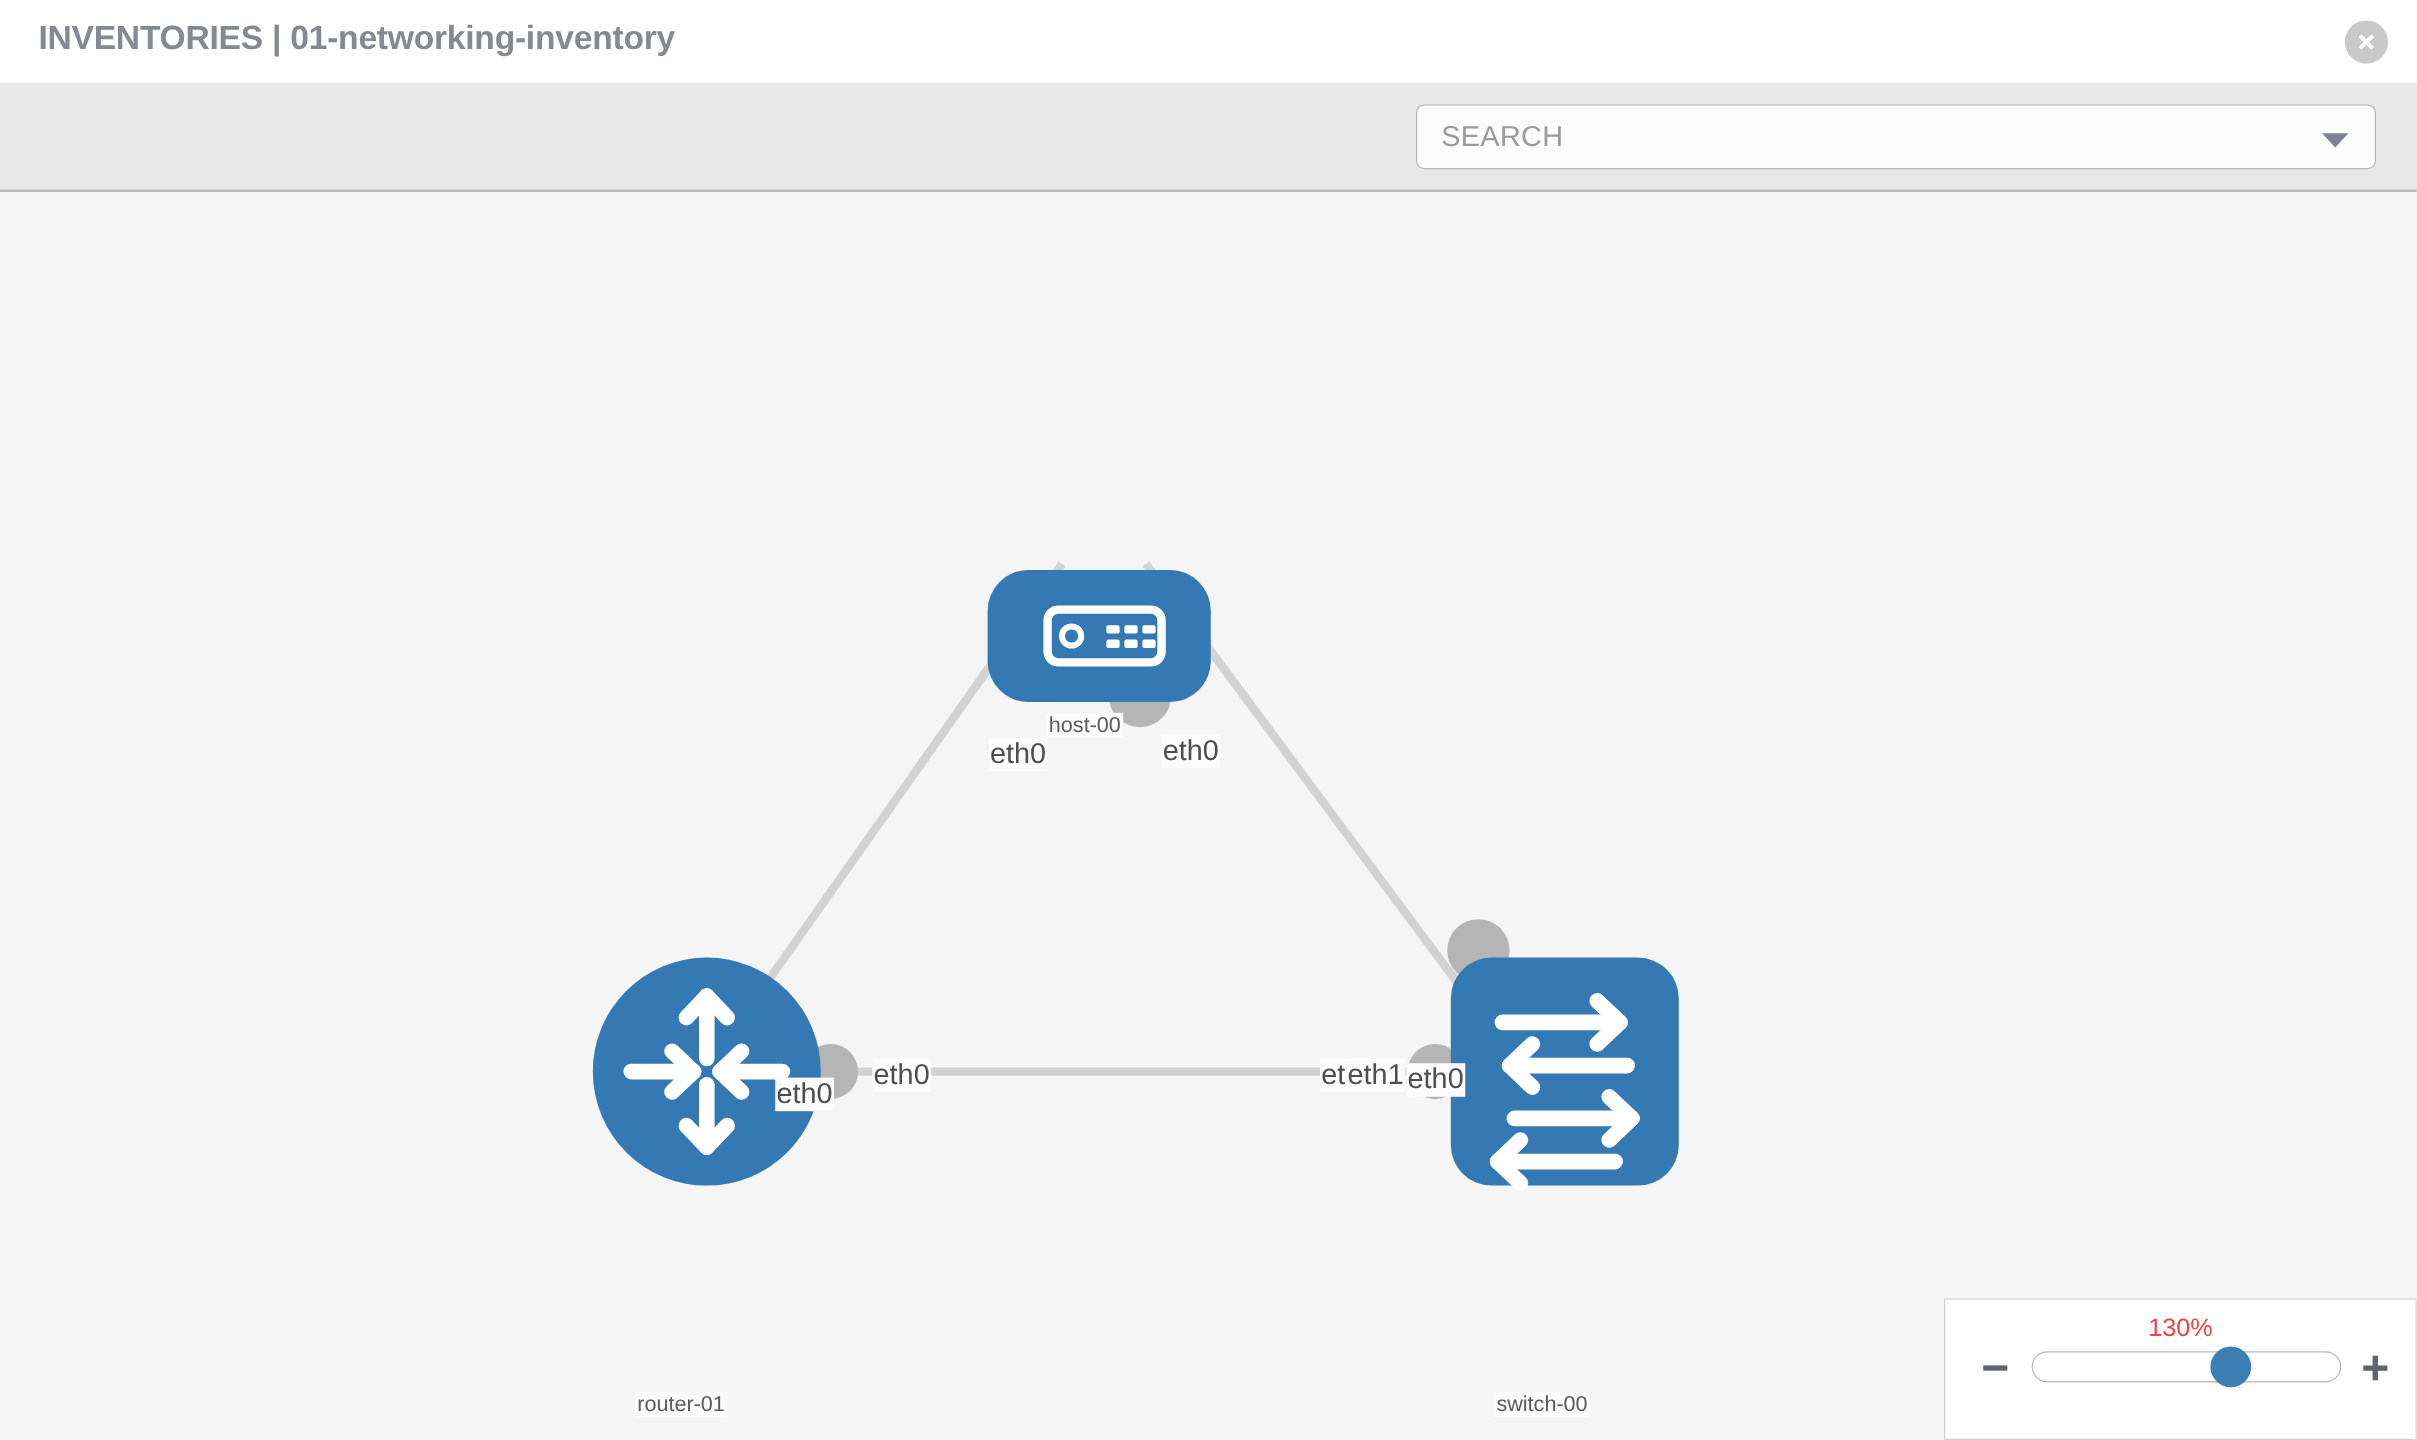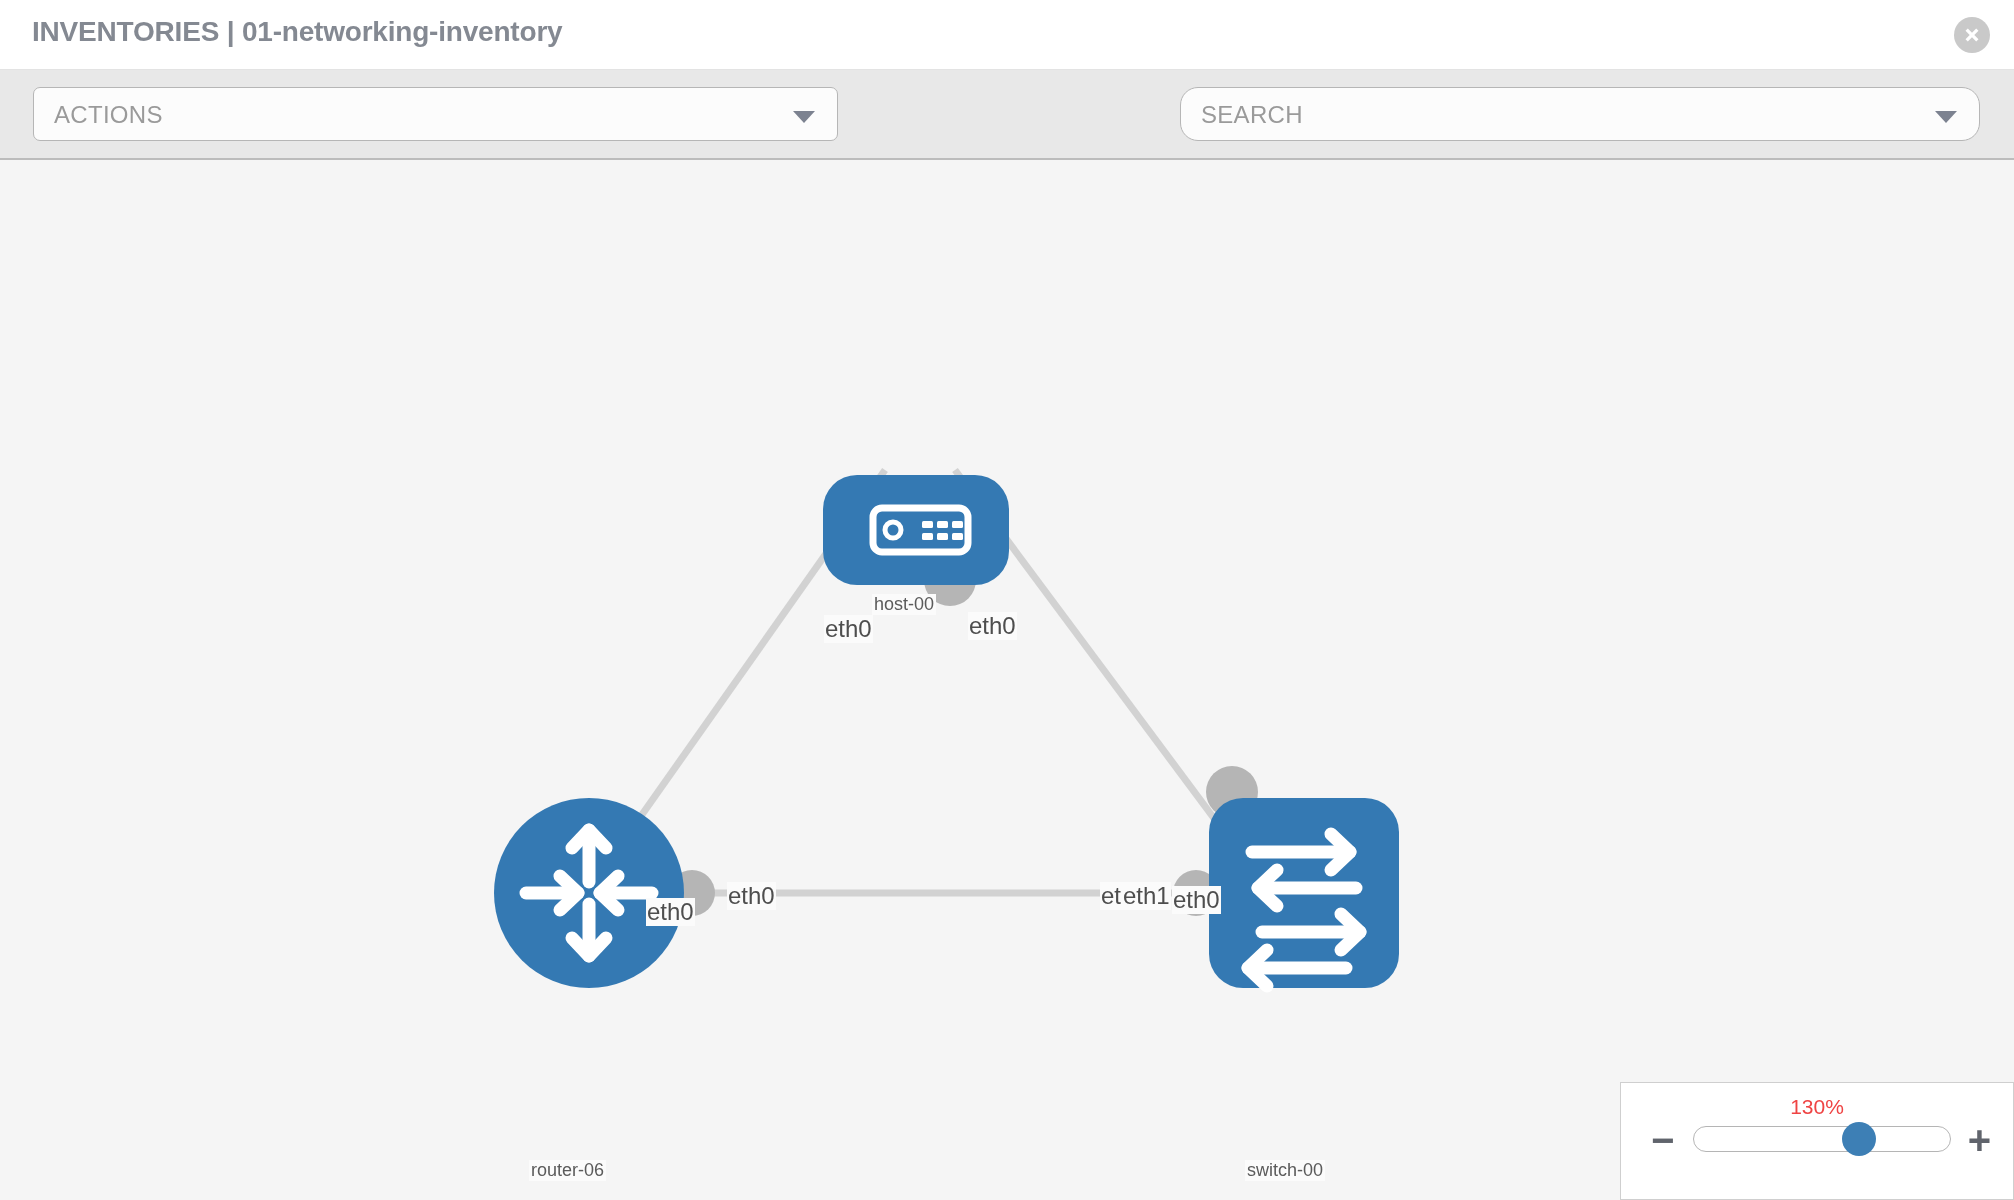--- a/index.html
+++ b/index.html
@@ -42,21 +42,21 @@
     border-bottom: 2px solid #bcbcbc;
   }
   .select-box {
     position: absolute;
     background: #fcfcfc;
     border: 1px solid #b6b6b6;
     border-radius: 7px;
     height: 54px;
   }
   #actions-select { left: 33px; top: 17px; width: 805px; }
-  #search-box    { left: 1180px; top: 17px; width: 800px; border-radius: 18px; }
+  #search-box    { left: 1180px; top: 17px; width: 800px; }
   .select-label {
     position: absolute; left: 20px; top: 13px;
     font-size: 24px; color: #9a9a9a;
     letter-spacing: 0.3px;
     white-space: nowrap;
   }
   .caret {
     position: absolute; right: 22px; top: 23px;
     width: 0; height: 0;
     border-left: 11px solid transparent;
@@ -137,24 +137,20 @@
   <div id="page-title">INVENTORIES | 01-networking-inventory</div>
   <div id="close-button">
     <svg width="36" height="36" viewBox="0 0 36 36">
       <path d="M11.5 13.8 L13.8 11.5 L18 15.7 L22.2 11.5 L24.5 13.8 L20.3 18 L24.5 22.2 L22.2 24.5 L18 20.3 L13.8 24.5 L11.5 22.2 L15.7 18 Z" fill="#ffffff"></path>
     </svg>
   </div>
 </div>
 
 <div id="toolbar">
 
-  <div id="actions-select" class="select-box">
-    <span class="select-label">ACTIONS</span>
-    <span class="caret"></span>
-  </div>
 
   <div id="wrench-icon" class="tool-icon">
     <svg width="46" height="46" viewBox="0 0 46 46">
       <path d="M33.5 9.5 a10.5 10.5 0 1 0 -12 15.6 L10.5 36 a3.6 3.6 0 0 0 5.1 5.1 L26.5 30.2 a10.5 10.5 0 0 0 10.8 -17.9 l-6.4 6.4 -4.6 -4.6 z" fill="#7c8290"></path>
     </svg>
   </div>
 
   <div id="key-icon" class="tool-icon">
     <svg width="46" height="46" viewBox="0 0 46 46">
       <g fill="none" stroke="#7c8290" stroke-width="4.4" stroke-linecap="round">
@@ -228,21 +224,21 @@
           <path d="M1277 710 L1258 728 L1277 746"></path>
         <path d="M1262 772 L1360 772"></path>
           <path d="M1341 754 L1360 772 L1341 790"></path>
         <path d="M1346 808 L1248 808"></path>
           <path d="M1267 790 L1248 808 L1267 826"></path>
       </g>
     </g>
   </svg>
 
   <span class="node-label" style="left:872px; top:434px;">host-00</span>
-  <span class="node-label" style="left:529px; top:1000px;">router-06</span>
+  <span class="node-label" style="left:529px; top:1000px;">router-01</span>
   <span class="node-label" style="left:1245px; top:1000px;">switch-00</span>
 
   <span class="if-label" style="left:824px; top:455px;">eth0</span>
   <span class="if-label" style="left:968px; top:452px;">eth0</span>
 
   <span class="if-label" style="left:646px; top:738px;">eth0</span>
   <span class="if-label" style="left:1172px; top:726px;">eth0</span>
 
   <span class="if-label" style="left:727px; top:722px;">eth0</span>
   <span class="if-label" style="left:1100px; top:722px;">eth0</span>

